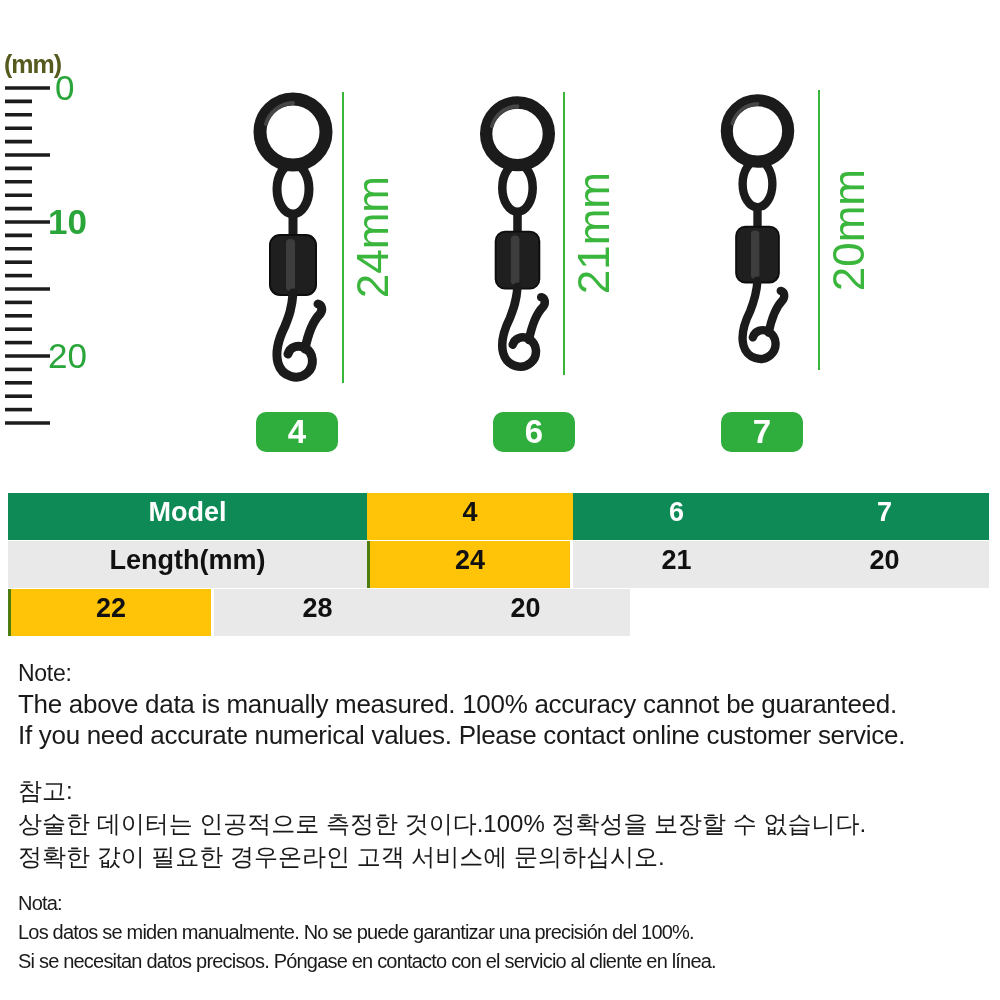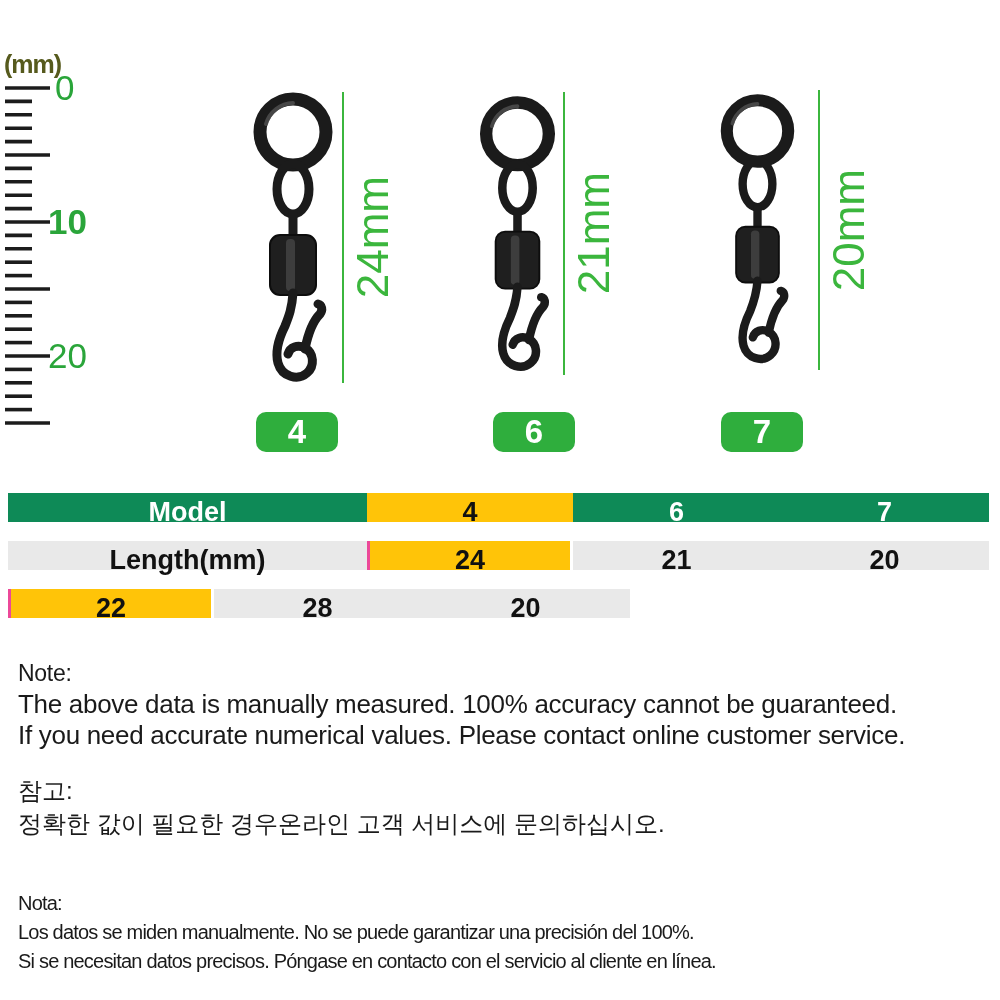--- a/index.html
+++ b/index.html
@@ -33,32 +33,32 @@
     color:var(--measure-green);font-size:44px;line-height:46px;white-space:nowrap;
   }
   .size-badge{
     position:absolute;width:82px;height:40px;border-radius:10px;
     background:var(--accent-green);color:#fff;font-size:33px;font-weight:bold;
     display:flex;align-items:center;justify-content:center;
   }
 
   
   .t-row{position:absolute;left:8px;width:981px;height:39px;display:flex;}
-  .t-cell{height:29px;line-height:39px;text-align:center;font-weight:bold;font-size:27px;}
+  .t-cell{height:47px;line-height:39px;text-align:center;font-weight:bold;font-size:27px;}
   .c1{width:359px;}
   .c2{width:206px;}
   .c3{width:207px;}
   .c4{width:209px;}
   .t-head{top:493px;}
   .t-head .t-cell{background:var(--header-green);color:#fff;}
   .t-head .c2{background:var(--highlight-yellow);color:#111;}
   .t-r1{top:541px;}
   .t-r2{top:589px;}
   .t-body .t-cell{background:var(--row-gray);color:#111;}
-  .t-body .c2{background:var(--highlight-yellow);border-left:3px solid #ec4899;border-right:3px solid #fff;}
+  .t-body .c2{background:var(--highlight-yellow);border-left:3px solid #4d7c0f;border-right:3px solid #fff;}
 
   
   .note{position:absolute;left:18px;color:#1a1a1a;}
   .note-en{top:658px;font-size:26px;line-height:31px;letter-spacing:-0.3px;}
   .note-en .note-title{font-size:23px;}
   .note-kr{top:774px;font-size:24px;line-height:33px;font-weight:300;}
   .note-es{top:889px;font-size:20px;line-height:29px;letter-spacing:-0.8px;}
 </style>
 </head>
 <body>
@@ -157,20 +157,21 @@
   </div>
 
   <div class="note note-en">
     <div class="note-title">Note:</div>
     <div>The above data is manually measured. 100% accuracy cannot be guaranteed.</div>
     <div>If you need accurate numerical values. Please contact online customer service.</div>
   </div>
 
   <div class="note note-kr">
     <div class="note-title">참고:</div>
+    <div>상술한 데이터는 인공적으로 측정한 것이다.100% 정확성을 보장할 수 없습니다.</div>
     <div>정확한 값이 필요한 경우온라인 고객 서비스에 문의하십시오.</div>
   </div>
 
   <div class="note note-es">
     <div class="note-title">Nota:</div>
     <div>Los datos se miden manualmente. No se puede garantizar una precisión del 100%.</div>
     <div>Si se necesitan datos precisos. Póngase en contacto con el servicio al cliente en línea.</div>
   </div>
 
 </div>

